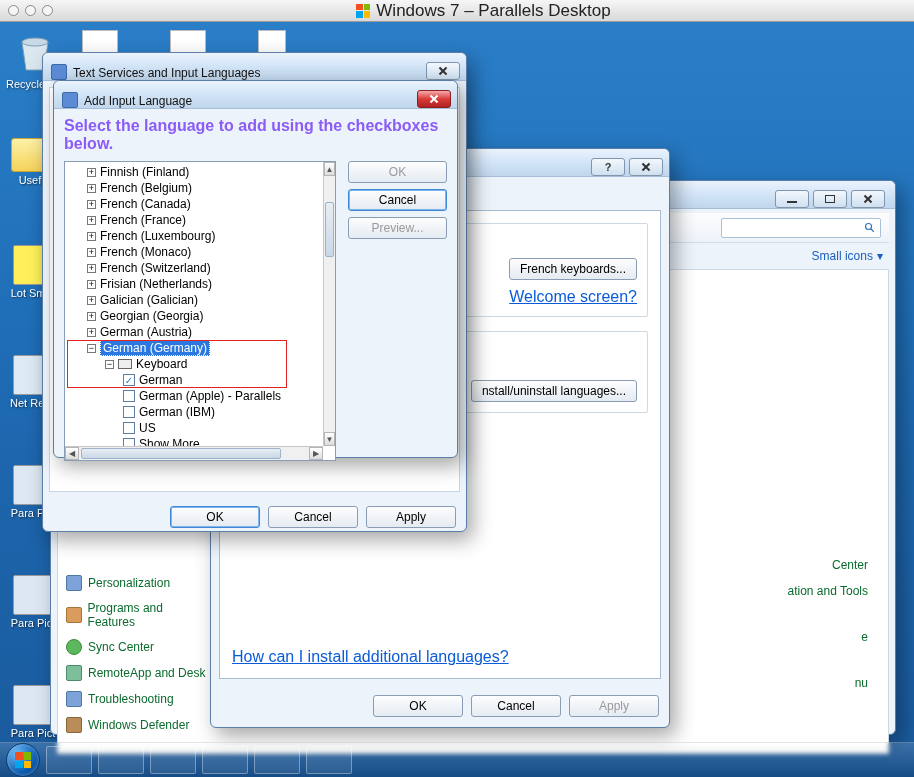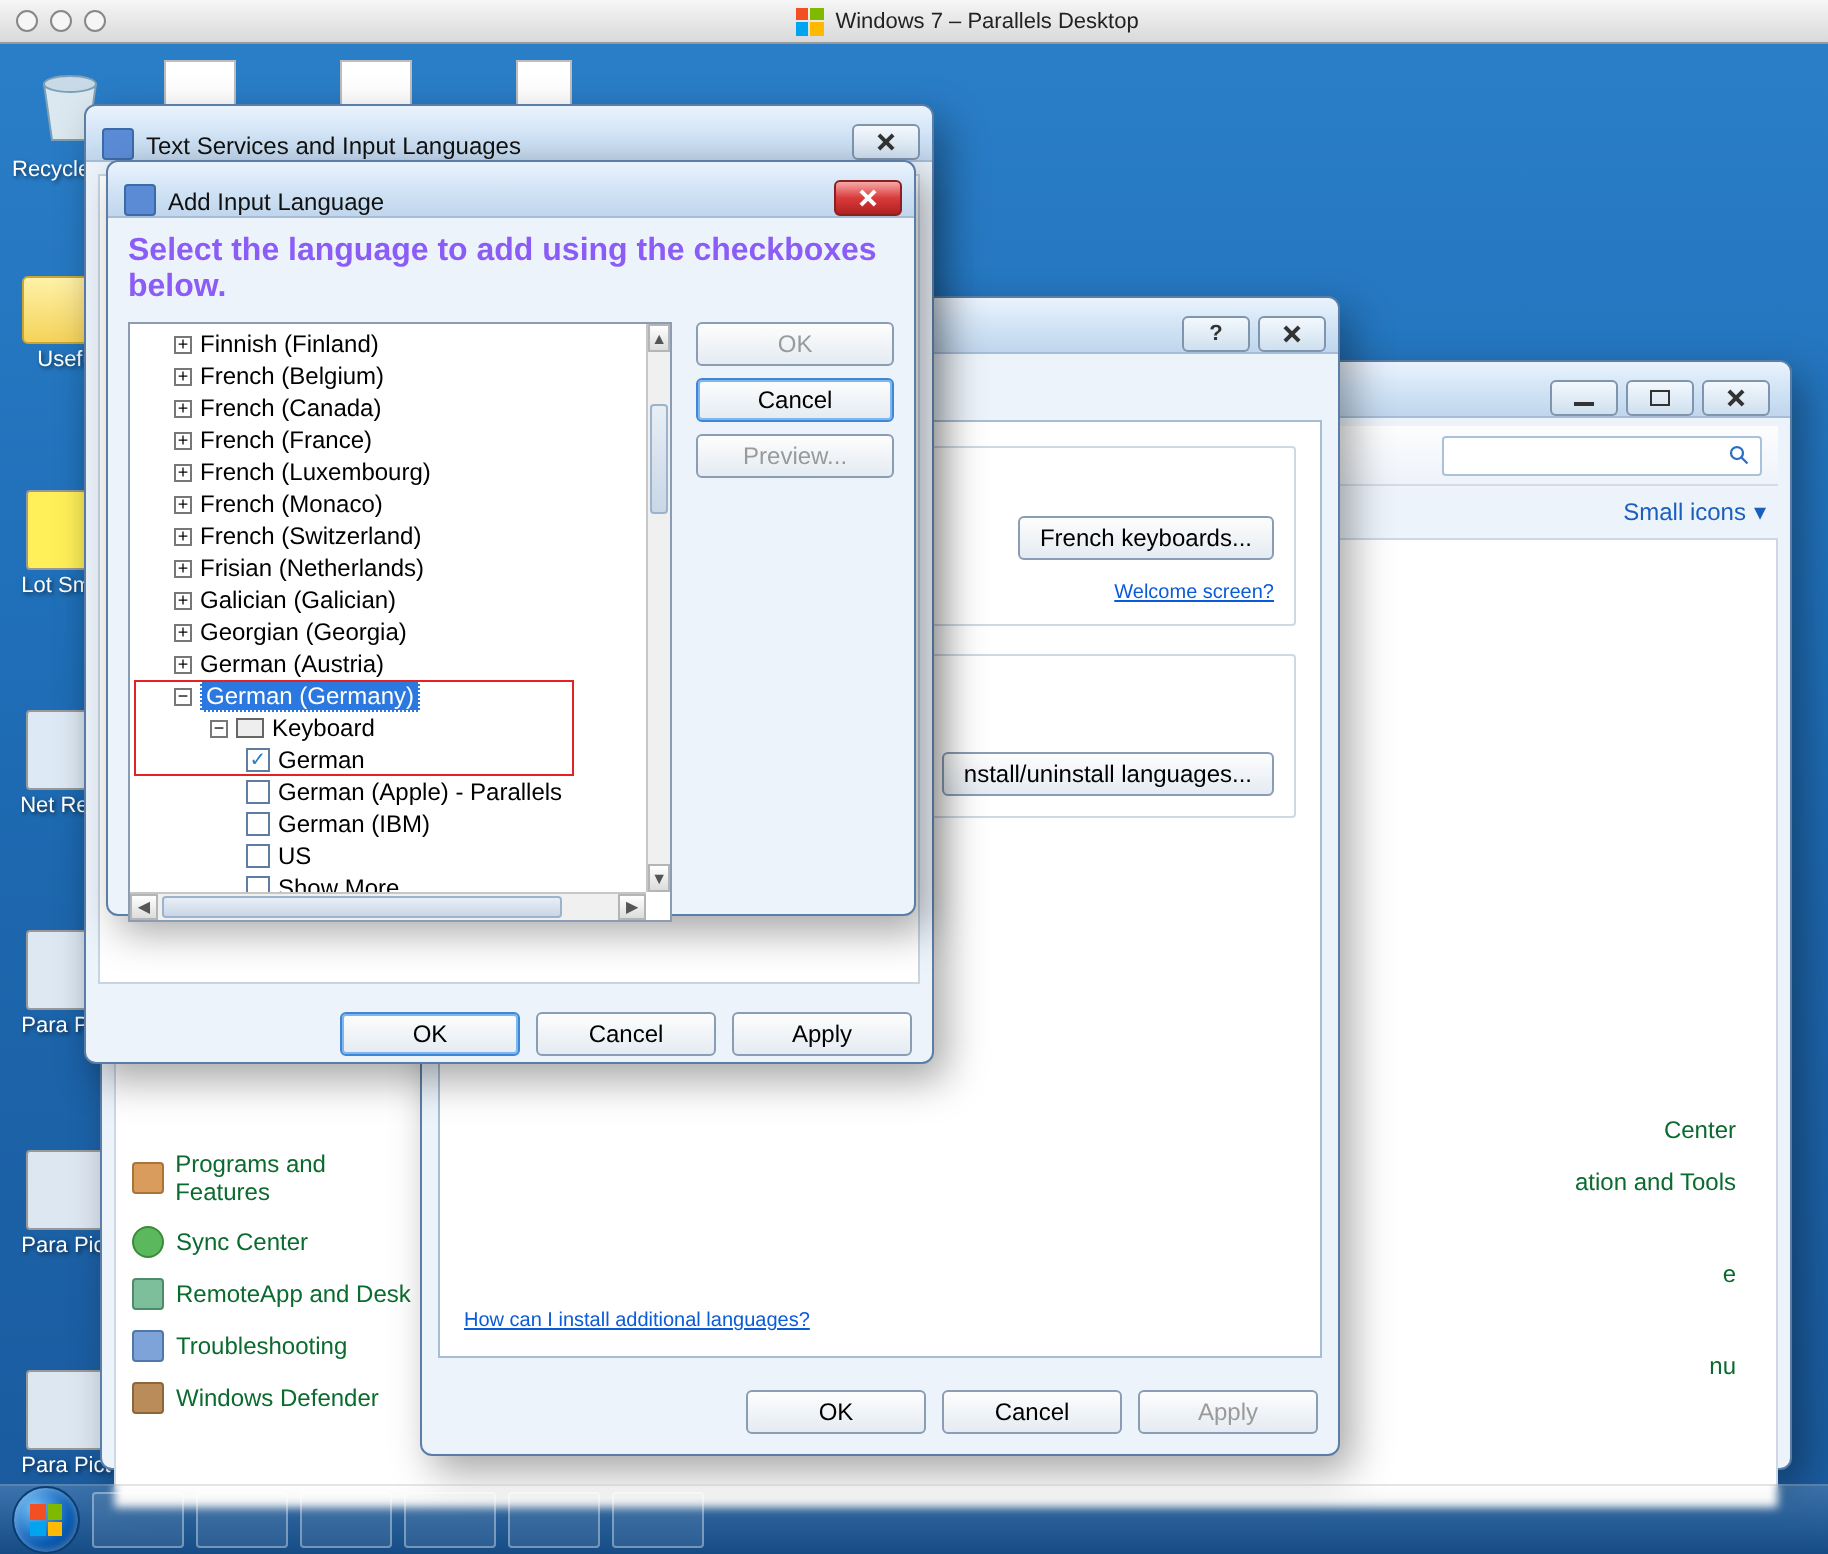--- a/index.html
+++ b/index.html
@@ -18,21 +18,21 @@
   
   .mac-titlebar {
     position: absolute; top:0; left:0; right:0; height:22px;
     background: linear-gradient(#f6f6f6,#d9d9d9);
     border-bottom:1px solid #9a9a9a;
     display:flex; align-items:center;
   }
   .mac-titlebar .traffic { display:flex; gap:6px; margin-left:8px;}
   .traffic span { width:11px; height:11px; border-radius:50%; border:1px solid #888;}
   .traffic .red{background:#f6f6f6;} .traffic .yl{background:#f6f6f6;} .traffic .gr{background:#f6f6f6;}
-  .mac-titlebar .title { flex:1; text-align:center; font-size:11px; color:#222; display:flex; align-items:center; justify-content:center; gap:6px;}
+  .mac-titlebar .title { flex:1; text-align:center; font-size:17px; color:#222; display:flex; align-items:center; justify-content:center; gap:6px;}
   .win-badge { width:14px; height:14px; display:inline-grid; grid-template:1fr 1fr/1fr 1fr; gap:1px;}
   .win-badge span:nth-child(1){background:#f25022;} .win-badge span:nth-child(2){background:#7fba00;}
   .win-badge span:nth-child(3){background:#00a4ef;} .win-badge span:nth-child(4){background:#ffb900;}
 
   
   .desktop-icon { position:absolute; width:60px; text-align:center; color:#fff; font-size:11px; text-shadow:1px 1px 2px rgba(0,0,0,.6);}
   .desktop-icon .thumb { width:40px; height:40px; margin:0 auto 2px; background:rgba(255,255,255,.85); border:1px solid #999; border-radius:2px;}
   .desktop-icon .folder { width:44px; height:34px; margin:6px auto 2px; background:linear-gradient(#fff1a8,#f5d35a); border:1px solid #c9a634; border-radius:3px;}
 
   .recycle { position:absolute; left:6px; top:30px; text-align:center; color:#fff; font-size:11px; text-shadow:1px 1px 2px rgba(0,0,0,.6);}
@@ -82,21 +82,21 @@
   
   .region { left:210px; top:148px; width:460px; height:580px; }
   .tabbar { display:flex; margin:10px 8px 0 8px; border-bottom:1px solid #a7bdd3;}
   .tab { padding:4px 10px; border:1px solid #a7bdd3; border-bottom:none; background:#edf3fa; margin-right:2px; border-radius:3px 3px 0 0; font-size:12px; color:#333; cursor:default;}
   .region .content { background:#fff; margin:0 8px 8px 8px; border:1px solid #a7bdd3; border-top:none; padding:12px; height:468px; position:relative;}
   .section { border:1px solid #cfd9e5; border-radius:2px; padding:10px; margin-bottom:14px;}
   .section .desc { font-size:12px; color:#222; margin-bottom:10px;}
   .wbtn { min-width:90px; height:22px; border:1px solid #8a9db4; border-radius:3px; background:linear-gradient(#fdfdfd,#e4ebf2); font-size:12px; padding:0 10px; cursor:default; display:inline-flex; align-items:center; justify-content:center;}
   .wbtn.default { border-color:#3d87d6; box-shadow:inset 0 0 0 1px #7fb6ee;}
   .wbtn.disabled { color:#9a9a9a;}
-  .link { color:#0a5bd8; text-decoration:underline; cursor:default; font-size:10px;}
+  .link { color:#0a5bd8; text-decoration:underline; cursor:default; font-size:16px;}
   .dlg-buttons { display:flex; gap:8px; justify-content:flex-end; padding:8px 10px;}
 
   
   .textsvc { left:42px; top:52px; width:425px; height:480px;}
   .textsvc .inner { margin:6px; border:1px solid #c8d4e2; background:#fff; height:405px;}
 
   
   .addlang { left:53px; top:80px; width:405px; height:378px; z-index:30;}
   .addlang .body { padding:8px 10px; }
   .addlang .instr { font-size:16px; color:#8b5cf6; margin-bottom:8px;font-weight:bold;}
@@ -192,20 +192,24 @@
         </svg>
     </div>
   </div>
   <div class="viewby">
     <span>Small icons</span>
       <span>▾</span>
   </div>
   <div class="cpanel-body">
     <div class="cpanel-left" style="padding-top:300px;">
       <div class="item">
+          <span class="ic" style="background:#7da3d9;border-color:#4e77aa;"></span>
+          <span>Personalization</span>
+        </div>
+      <div class="item">
           <span class="ic" style="background:#d99c5c;border-color:#aa7438;"></span>
           <span>Programs and Features</span>
         </div>
       <div class="item">
           <span class="ic" style="background:#5cb85c;border-color:#3a8c3a;border-radius:50%;"></span>
           <span>Sync Center</span>
         </div>
       <div class="item">
           <span class="ic" style="background:#7cbf9a;border-color:#4c8c6a;"></span>
           <span>RemoteApp and Desk</span>

